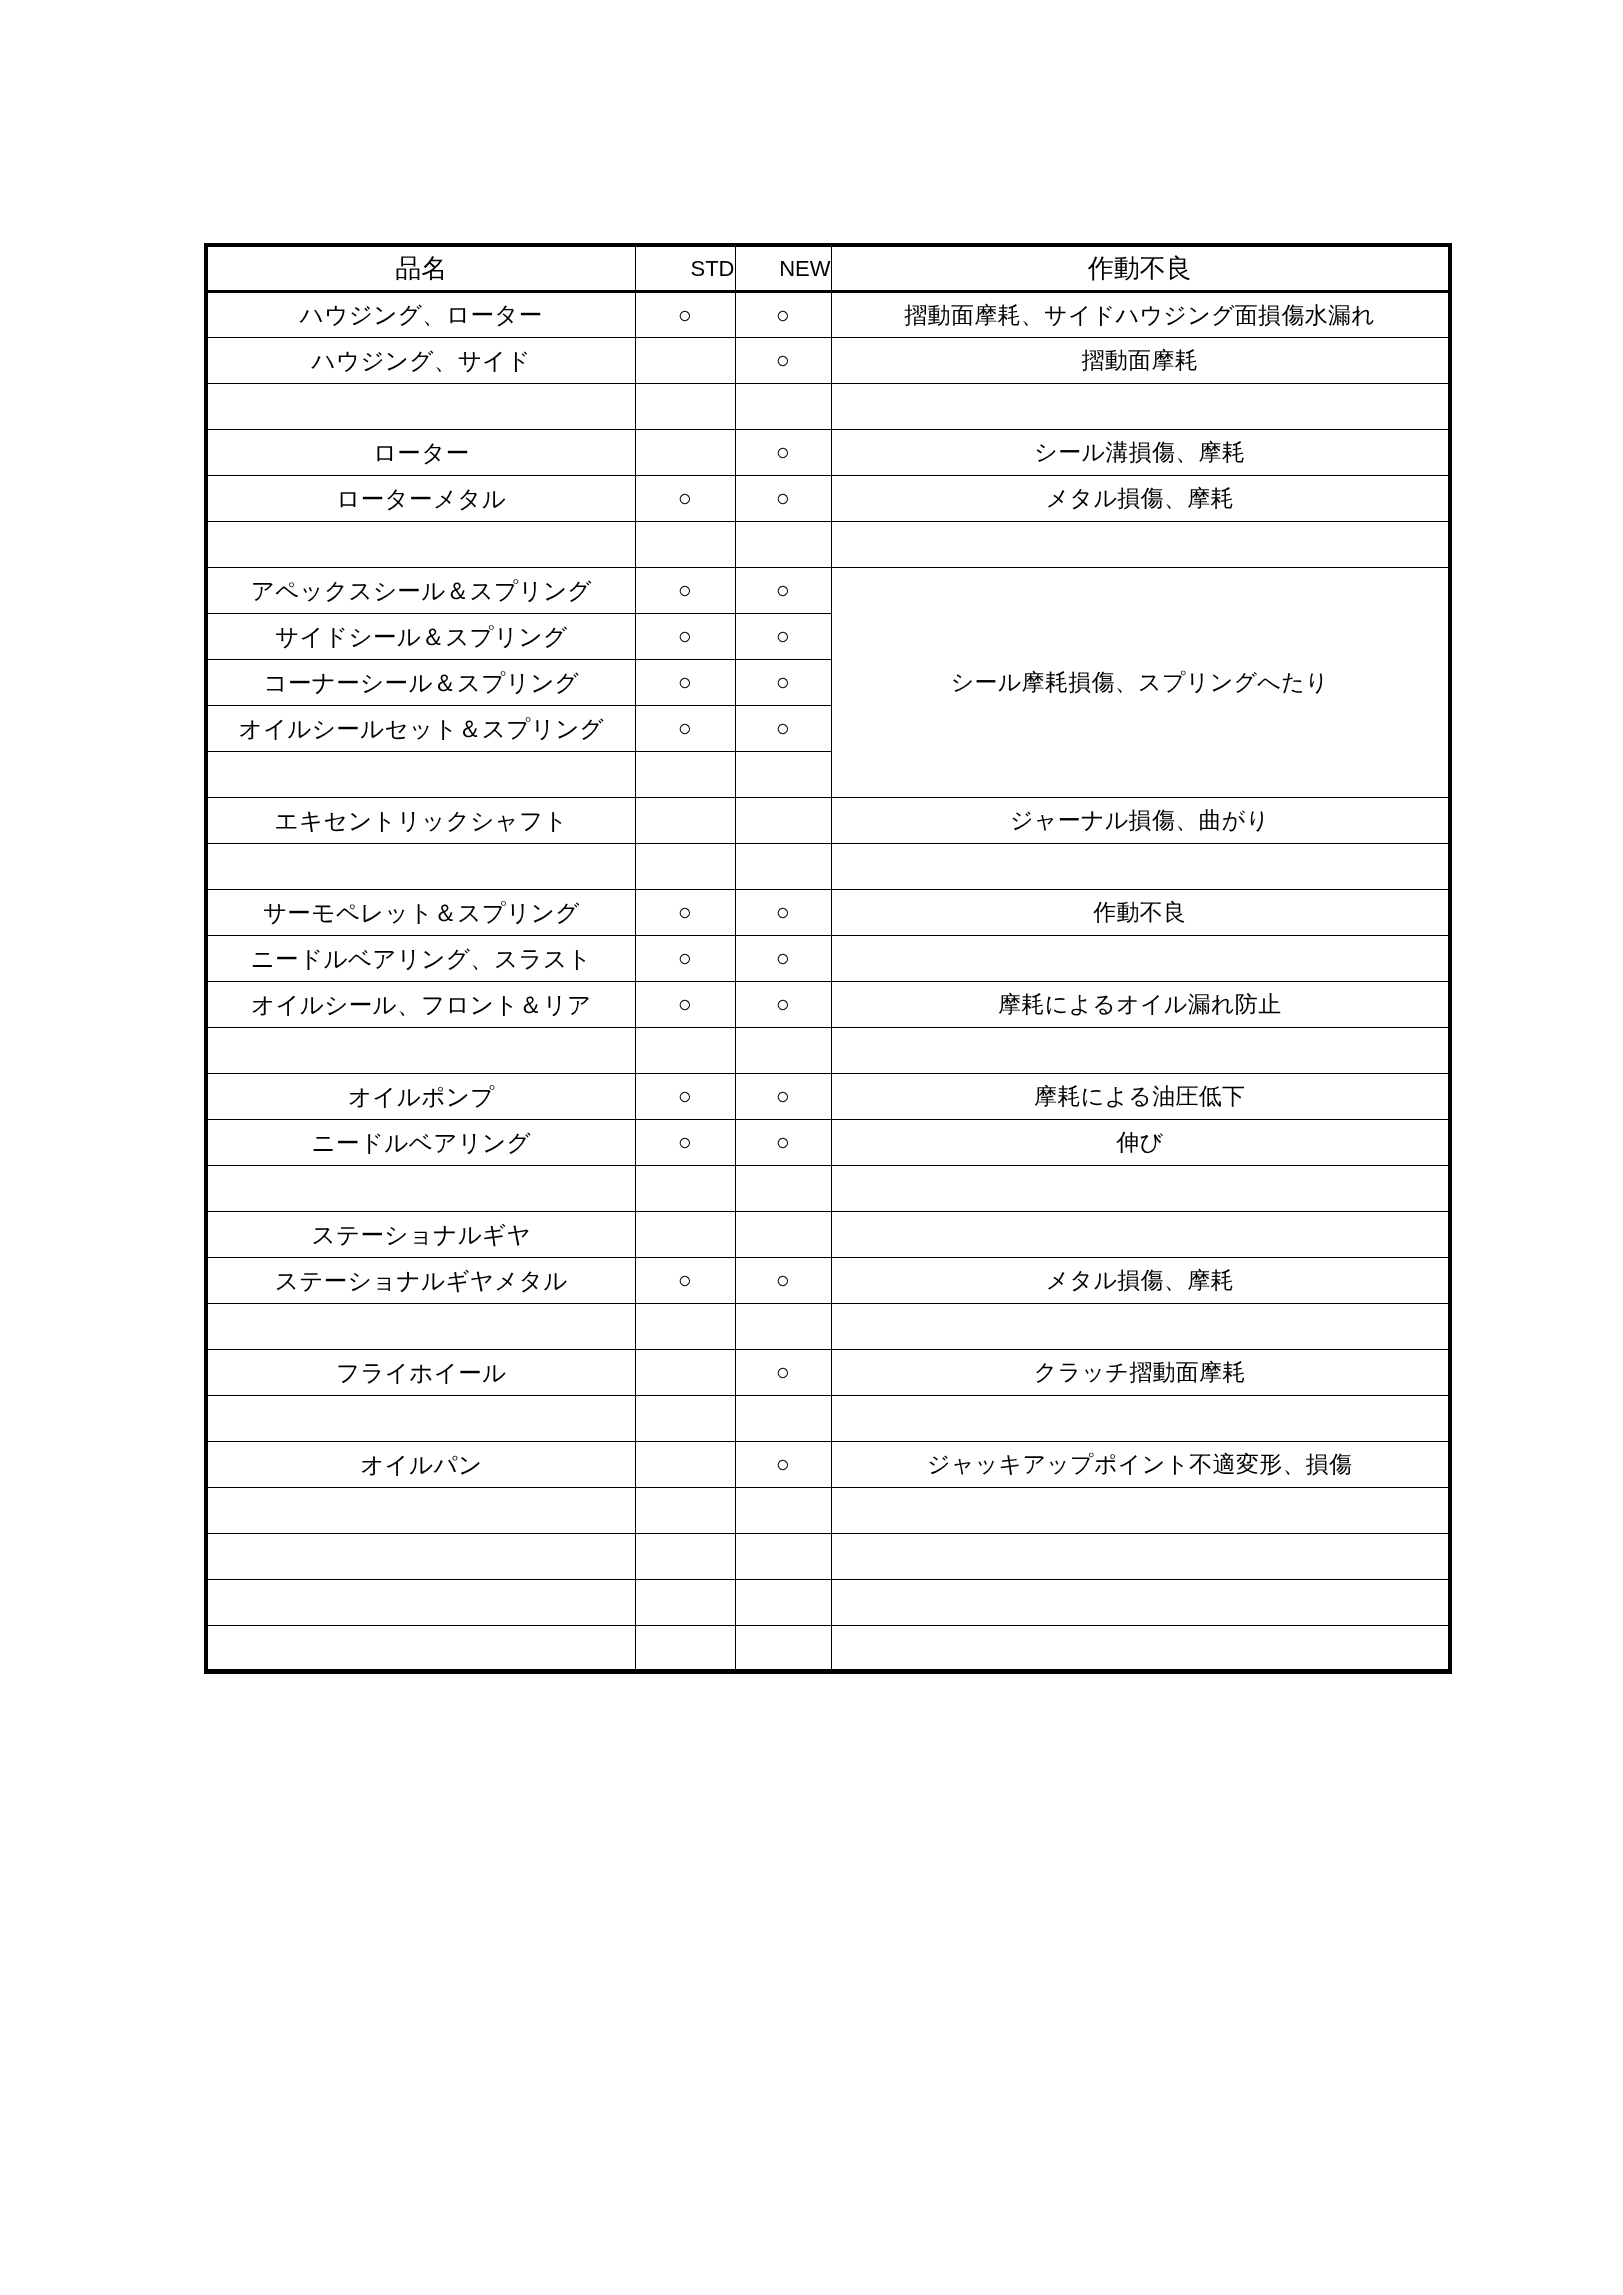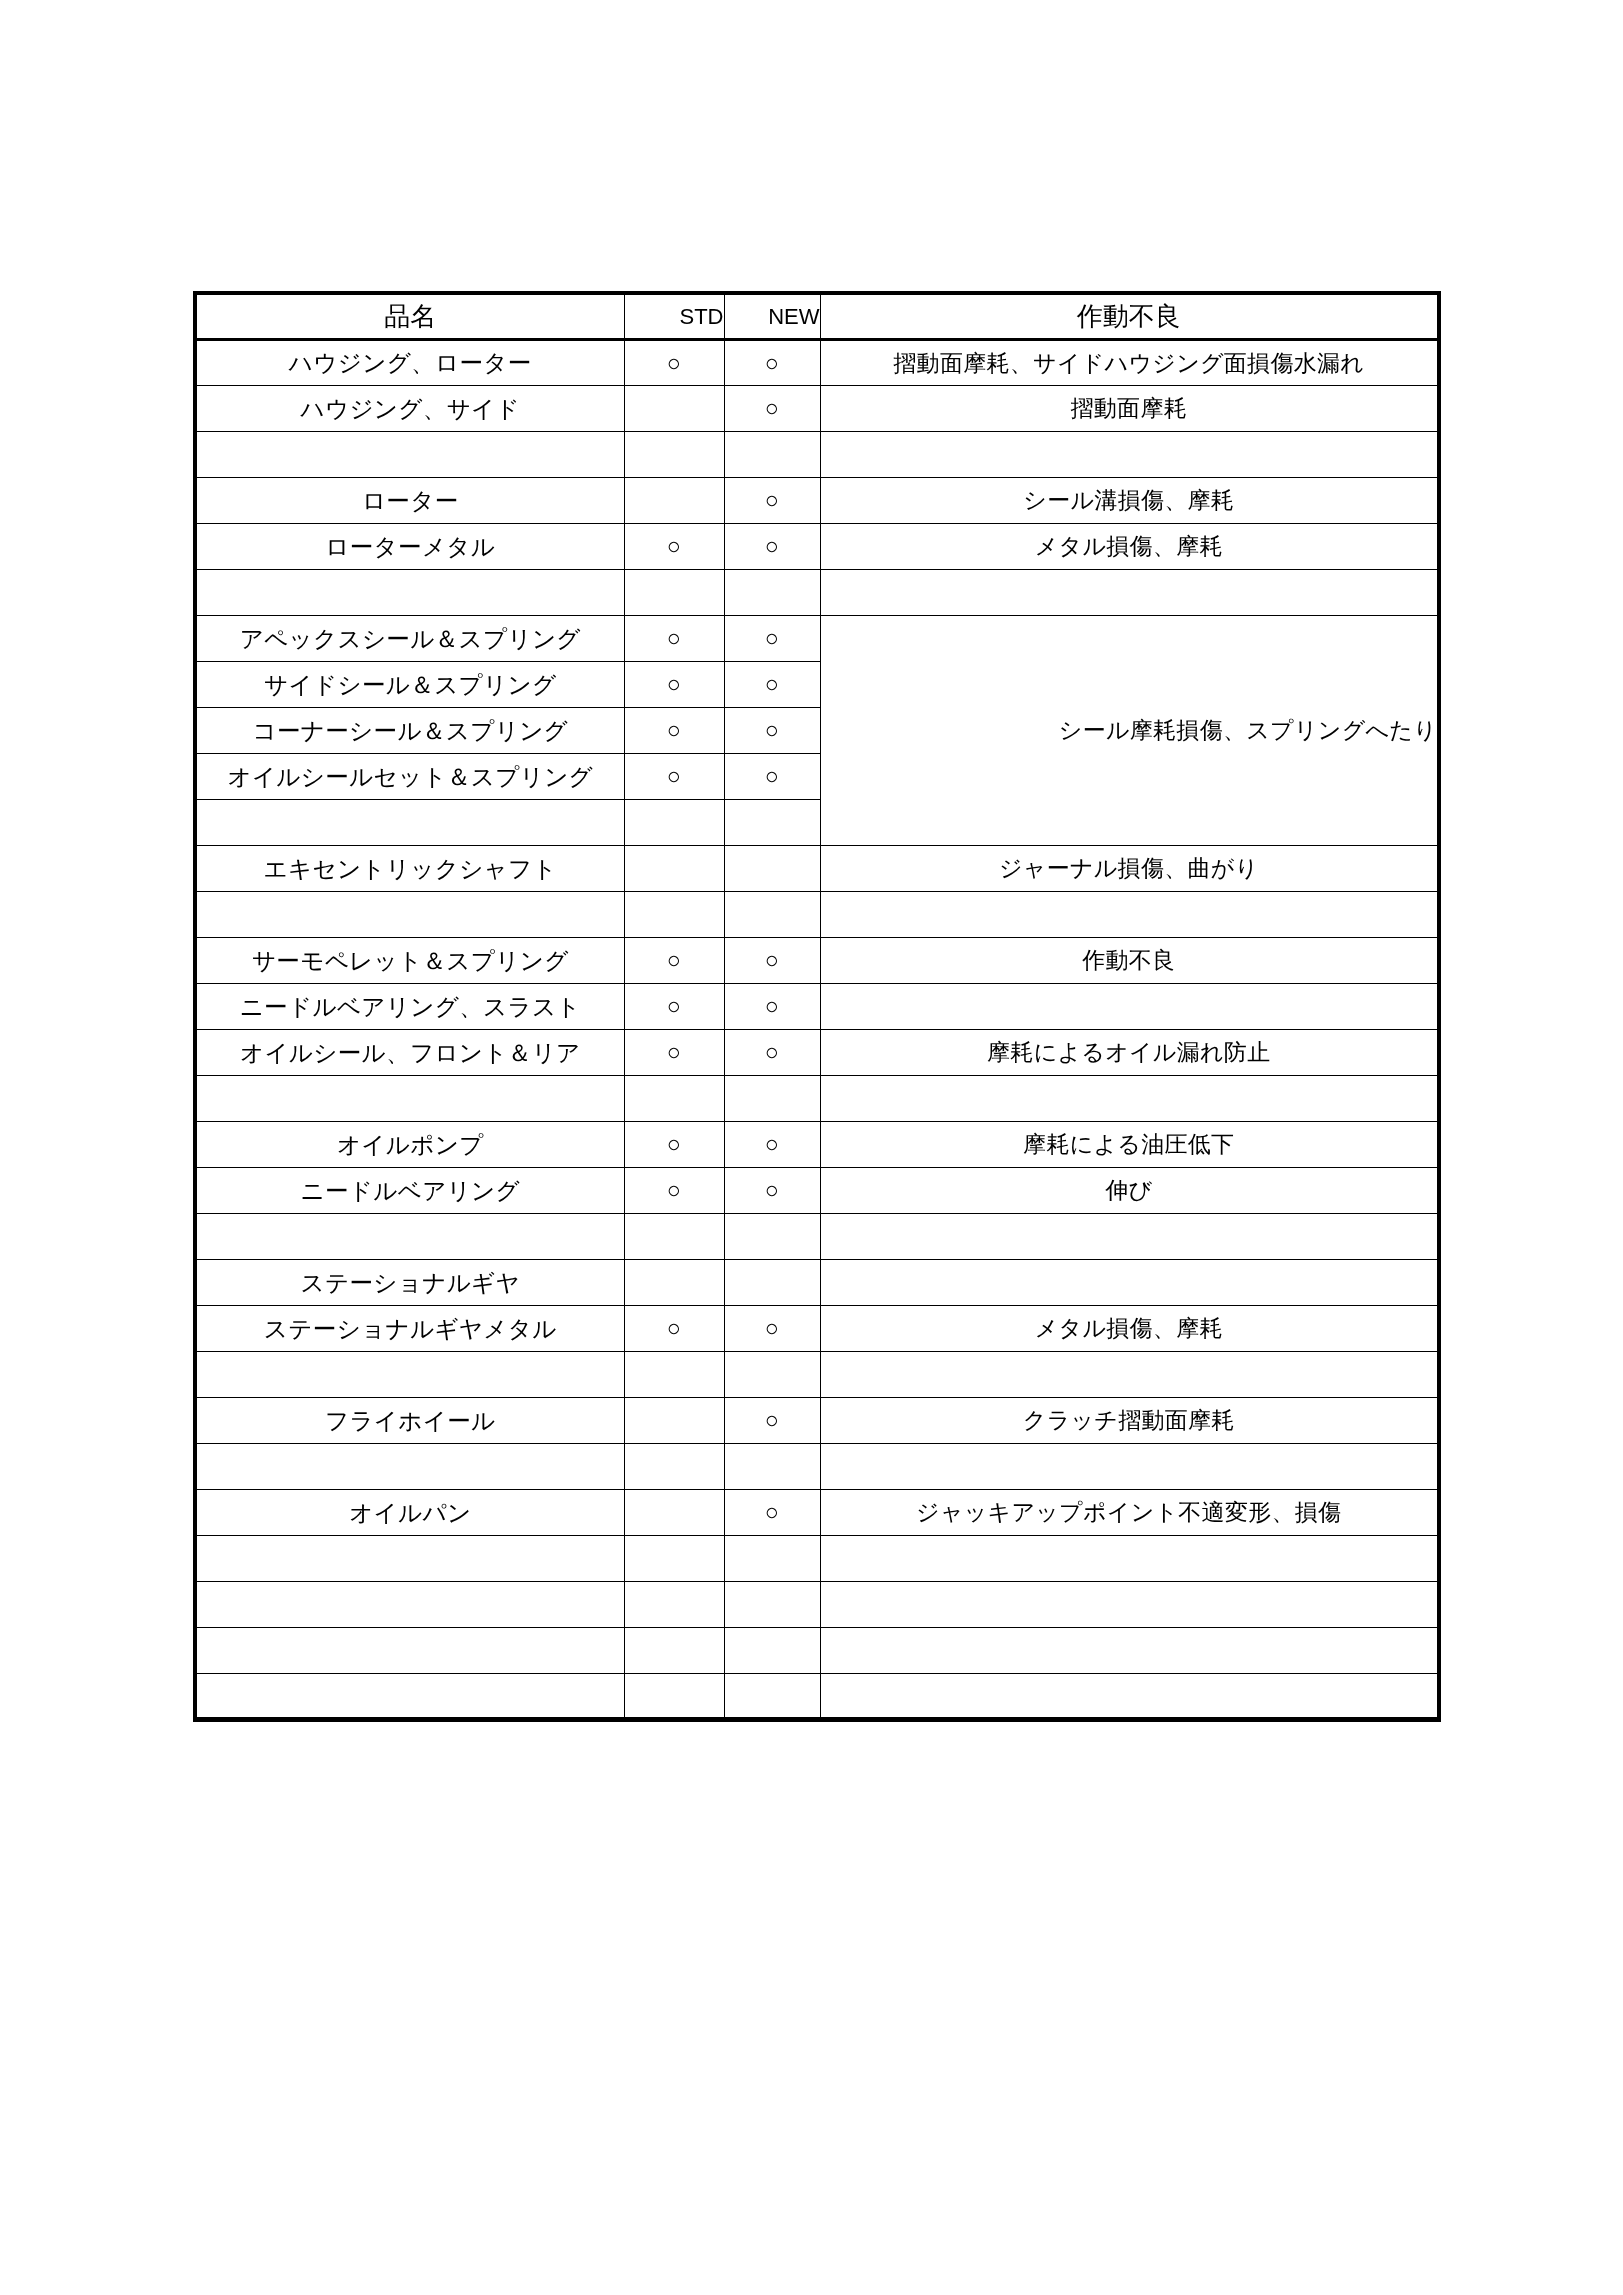--- a/index.html
+++ b/index.html
@@ -25,26 +25,25 @@
     left: 188px;
     top: 159px;
     font-size: 34px;
     font-weight: bold;
     letter-spacing: 0.7px;
     line-height: 1.1;
     white-space: nowrap;
   }
   table.parts-table {
     position: absolute;
-    left: 193px;
+    left: 204px;
     top: 243px;
     width: 1244px;
     border-collapse: collapse;
     table-layout: fixed;
-    margin-top: 48px;
   }
   table.parts-table td,
   table.parts-table th {
     border: 1.3px solid #000000;
     padding: 0;
     vertical-align: middle;
     font-weight: normal;
   }
   
   col.c-name  { width: 429px; }
@@ -83,21 +82,21 @@
     font-family: "Liberation Sans", sans-serif;
   }
   td.cell-elem {
     text-align: center;
     font-size: 23px;
     letter-spacing: 0.3px;
     padding-left: 11.8px;
     white-space: nowrap;
   }
   td.cell-elem-merged {
-    text-align: right;
+    text-align: center;
     font-size: 23px;
     letter-spacing: 0.3px;
     padding-left: 11.8px;
     vertical-align: middle;
     white-space: nowrap;
   }
   tbody tr.last-row td { border-bottom: 5.2px solid #000000; }
   table.parts-table { border-left: 4.6px solid #000000; border-right: 4.6px solid #000000; }
 
   .footnote {

